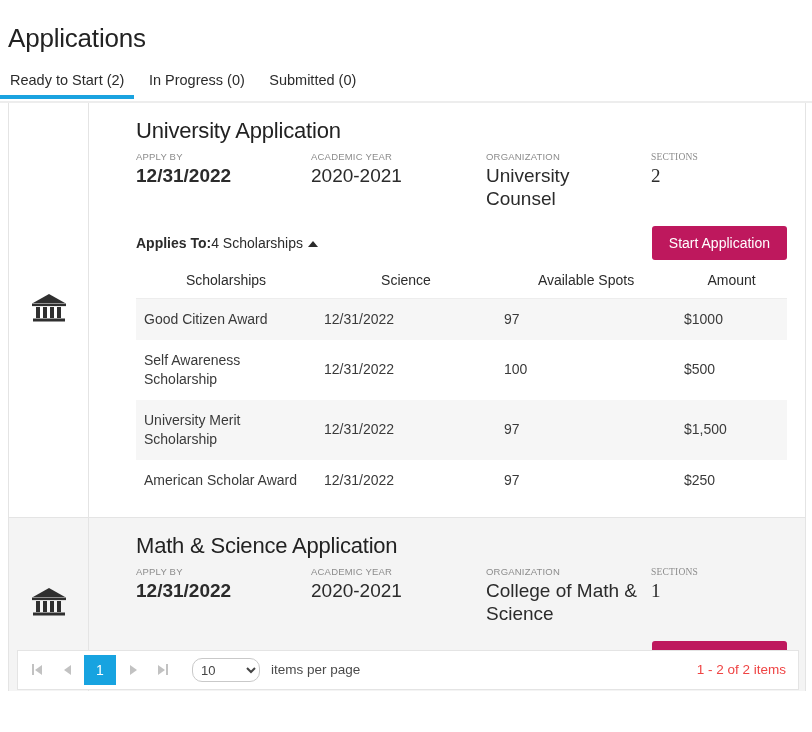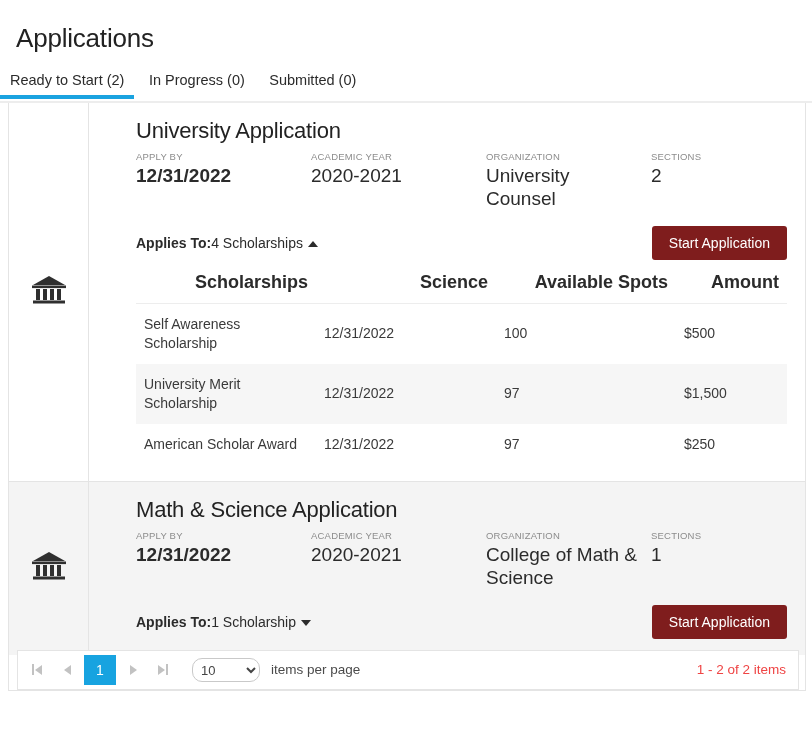--- a/index.html
+++ b/index.html
@@ -15,21 +15,20 @@
   .page { position: relative; width: 812px; height: 732px; }
 
   
   .page-title {
     font-size: 26px;
     font-weight: 400;
     color: #222;
     padding: 6px 0 0 8px;
     line-height: 30px;
     letter-spacing: -0.2px;
-    margin-left: 8px;
   }
 
   
   .tabstrip {
     position: relative;
     margin-top: 12px;
     height: 32px;
   }
   .tabstrip-underline {
     position: absolute;
@@ -103,21 +102,21 @@
 
   
   .meta-row {
     display: flex;
     align-items: flex-start;
   }
   .meta-field { padding-right: 10px; }
   .meta-field.f1 { width: 175px; }
   .meta-field.f2 { width: 175px; }
   .meta-field.f3 { width: 165px; }
-  .meta-field.f4 { width: 120px; }
+  .meta-field.f4 { width: 120px; font-family: Liberation Serif, serif; }
   .meta-label {
     display: block;
     font-size: 9.5px;
     letter-spacing: 0.2px;
     color: #8c8c8c;
     text-transform: uppercase;
     line-height: 12px;
     margin-bottom: 1px;
   }
   .meta-value {
@@ -150,42 +149,42 @@
     margin-left: 5px;
     width: 0; height: 0;
     vertical-align: middle;
     border-left: 5px solid transparent;
     border-right: 5px solid transparent;
   }
   .caret.up { border-bottom: 6px solid #2b2b2b; }
   .caret.down { border-top: 6px solid #2b2b2b; }
 
   .btn-start {
-    background: #7f1d1d;
+    background: #be185d;
     color: #ffffff;
     border: none;
     border-radius: 3px;
     font-family: "Liberation Sans", sans-serif;
     font-size: 14px;
     padding: 9px 17px;
     cursor: pointer;
     white-space: nowrap;
   }
 
   
   .sch-table {
     width: 100%;
     border-collapse: collapse;
     margin-top: 10px;
     table-layout: fixed;
   }
   .sch-table th {
-    text-align: right;
-    font-size: 18px;
-    font-weight: 700;
+    text-align: center;
+    font-size: 14px;
+    font-weight: 400;
     color: #2b2b2b;
     padding: 2px 8px 10px 8px;
     border-bottom: 1px solid #ededed;
   }
   .sch-table td {
     font-size: 14px;
     color: #3a3a3a;
     padding: 11px 8px;
     line-height: 19px;
     vertical-align: middle;
@@ -319,20 +318,26 @@
           <table class="sch-table">
             <thead>
               <tr>
                 <th class="col-name">Scholarships</th>
                 <th class="col-deadline">Science</th>
                 <th class="col-spots">Available Spots</th>
                 <th class="col-amount">Amount</th>
               </tr>
             </thead>
             <tbody>
+              <tr class="stripe">
+                <td>Good Citizen Award</td>
+                <td>12/31/2022</td>
+                <td>97</td>
+                <td>$1000</td>
+              </tr>
               <tr>
                 <td>Self Awareness Scholarship</td>
                 <td>12/31/2022</td>
                 <td>100</td>
                 <td>$500</td>
               </tr>
               <tr class="stripe">
                 <td>University Merit Scholarship</td>
                 <td>12/31/2022</td>
                 <td>97</td>

